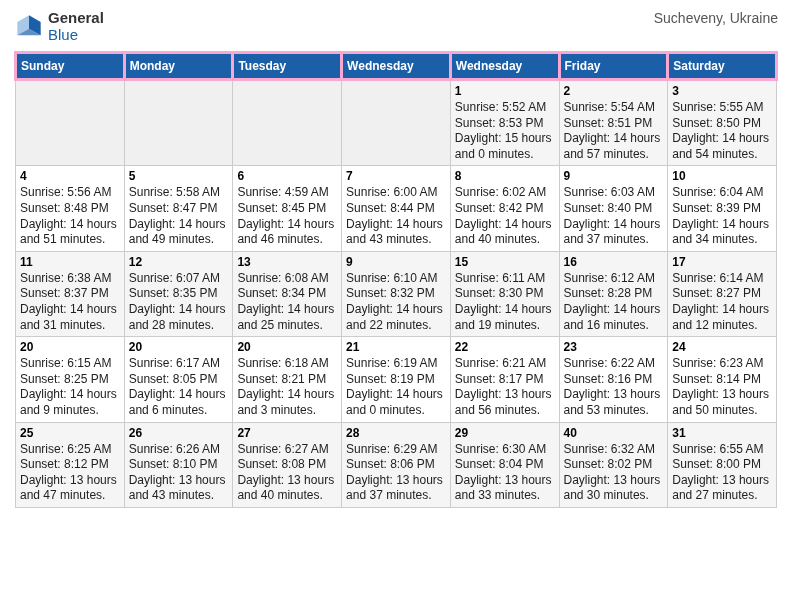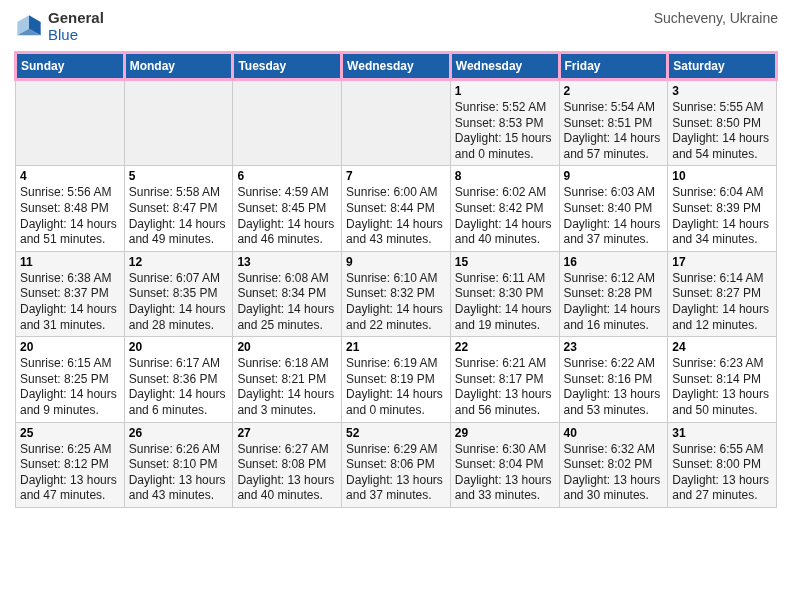--- a/index.html
+++ b/index.html
@@ -248,21 +248,21 @@
         <tr>
           <td>
             <span class="day-num">20</span>
             <div class="cell-content">Sunrise: 6:15 AM
 Sunset: 8:25 PM
 Daylight: 14 hours and 9 minutes.</div>
           </td>
           <td>
             <span class="day-num">20</span>
             <div class="cell-content">Sunrise: 6:17 AM
-Sunset: 8:36 PM
+Sunset: 8:05 PM
 Daylight: 14 hours and 6 minutes.</div>
           </td>
           <td>
             <span class="day-num">20</span>
             <div class="cell-content">Sunrise: 6:18 AM
 Sunset: 8:21 PM
 Daylight: 14 hours and 3 minutes.</div>
           </td>
           <td>
             <span class="day-num">21</span>
@@ -302,21 +302,21 @@
 Sunset: 8:10 PM
 Daylight: 13 hours and 43 minutes.</div>
           </td>
           <td>
             <span class="day-num">27</span>
             <div class="cell-content">Sunrise: 6:27 AM
 Sunset: 8:08 PM
 Daylight: 13 hours and 40 minutes.</div>
           </td>
           <td>
-            <span class="day-num">52</span>
+            <span class="day-num">28</span>
             <div class="cell-content">Sunrise: 6:29 AM
 Sunset: 8:06 PM
 Daylight: 13 hours and 37 minutes.</div>
           </td>
           <td>
             <span class="day-num">29</span>
             <div class="cell-content">Sunrise: 6:30 AM
 Sunset: 8:04 PM
 Daylight: 13 hours and 33 minutes.</div>
           </td>

